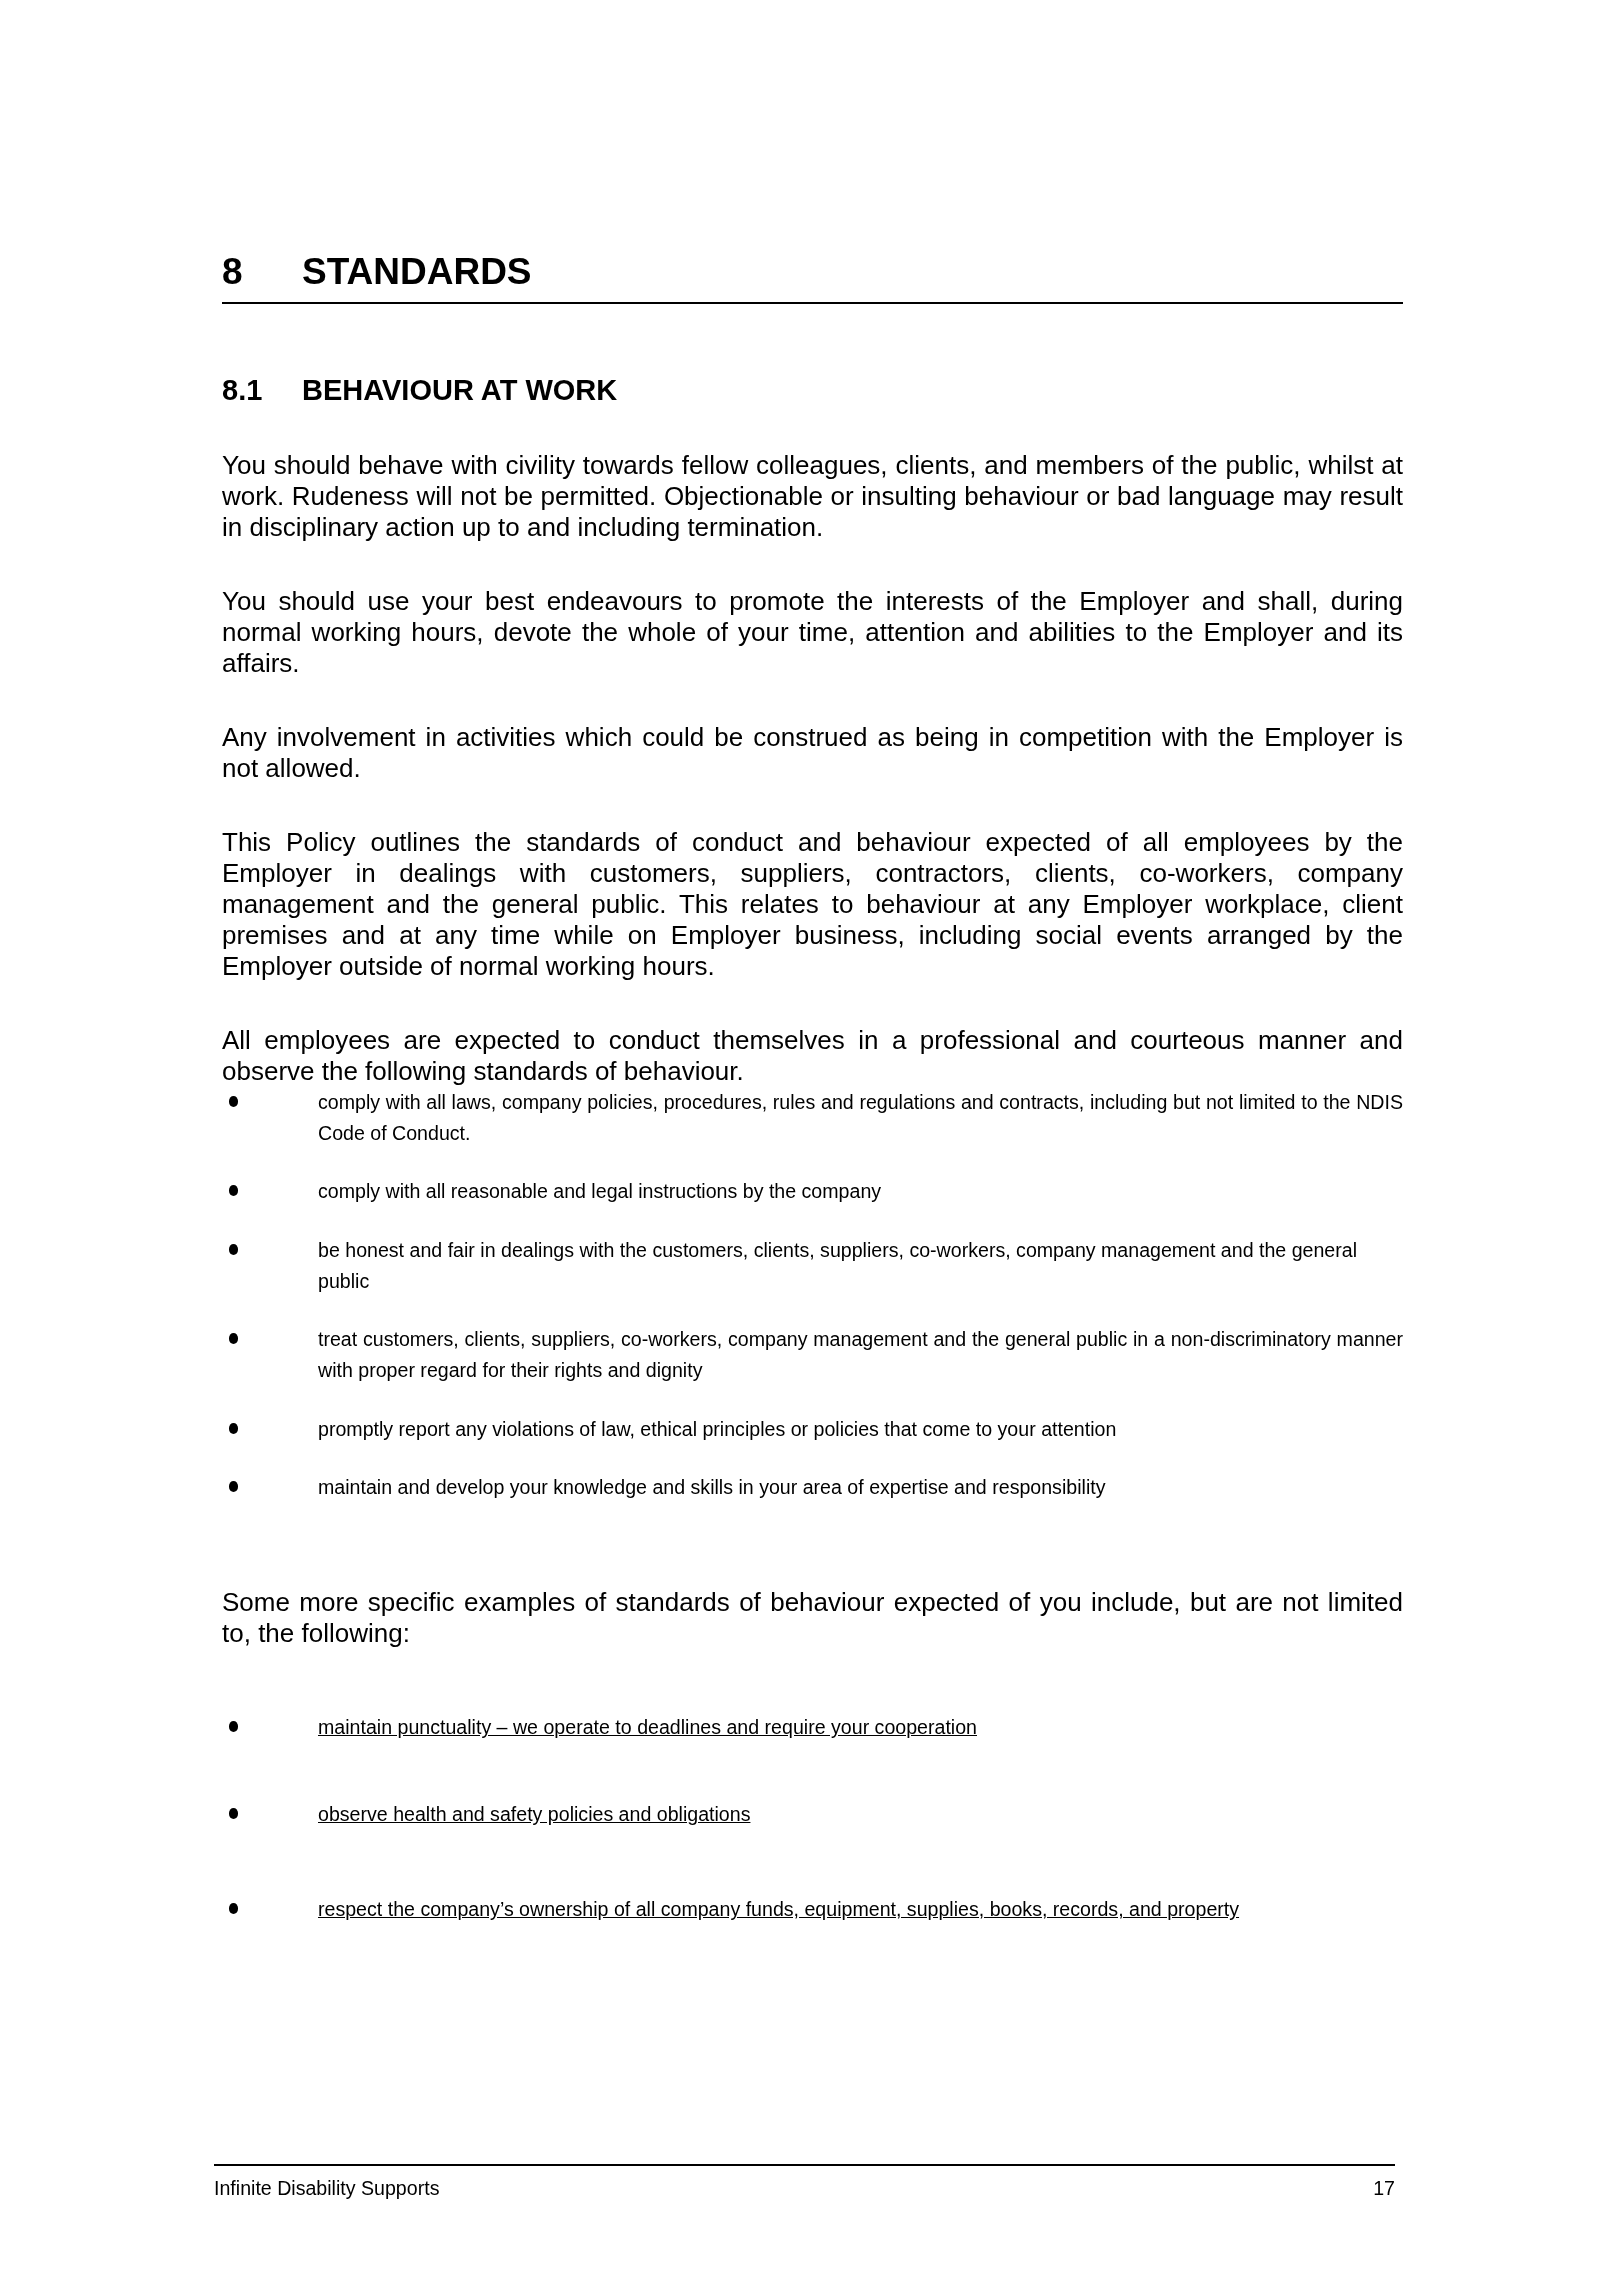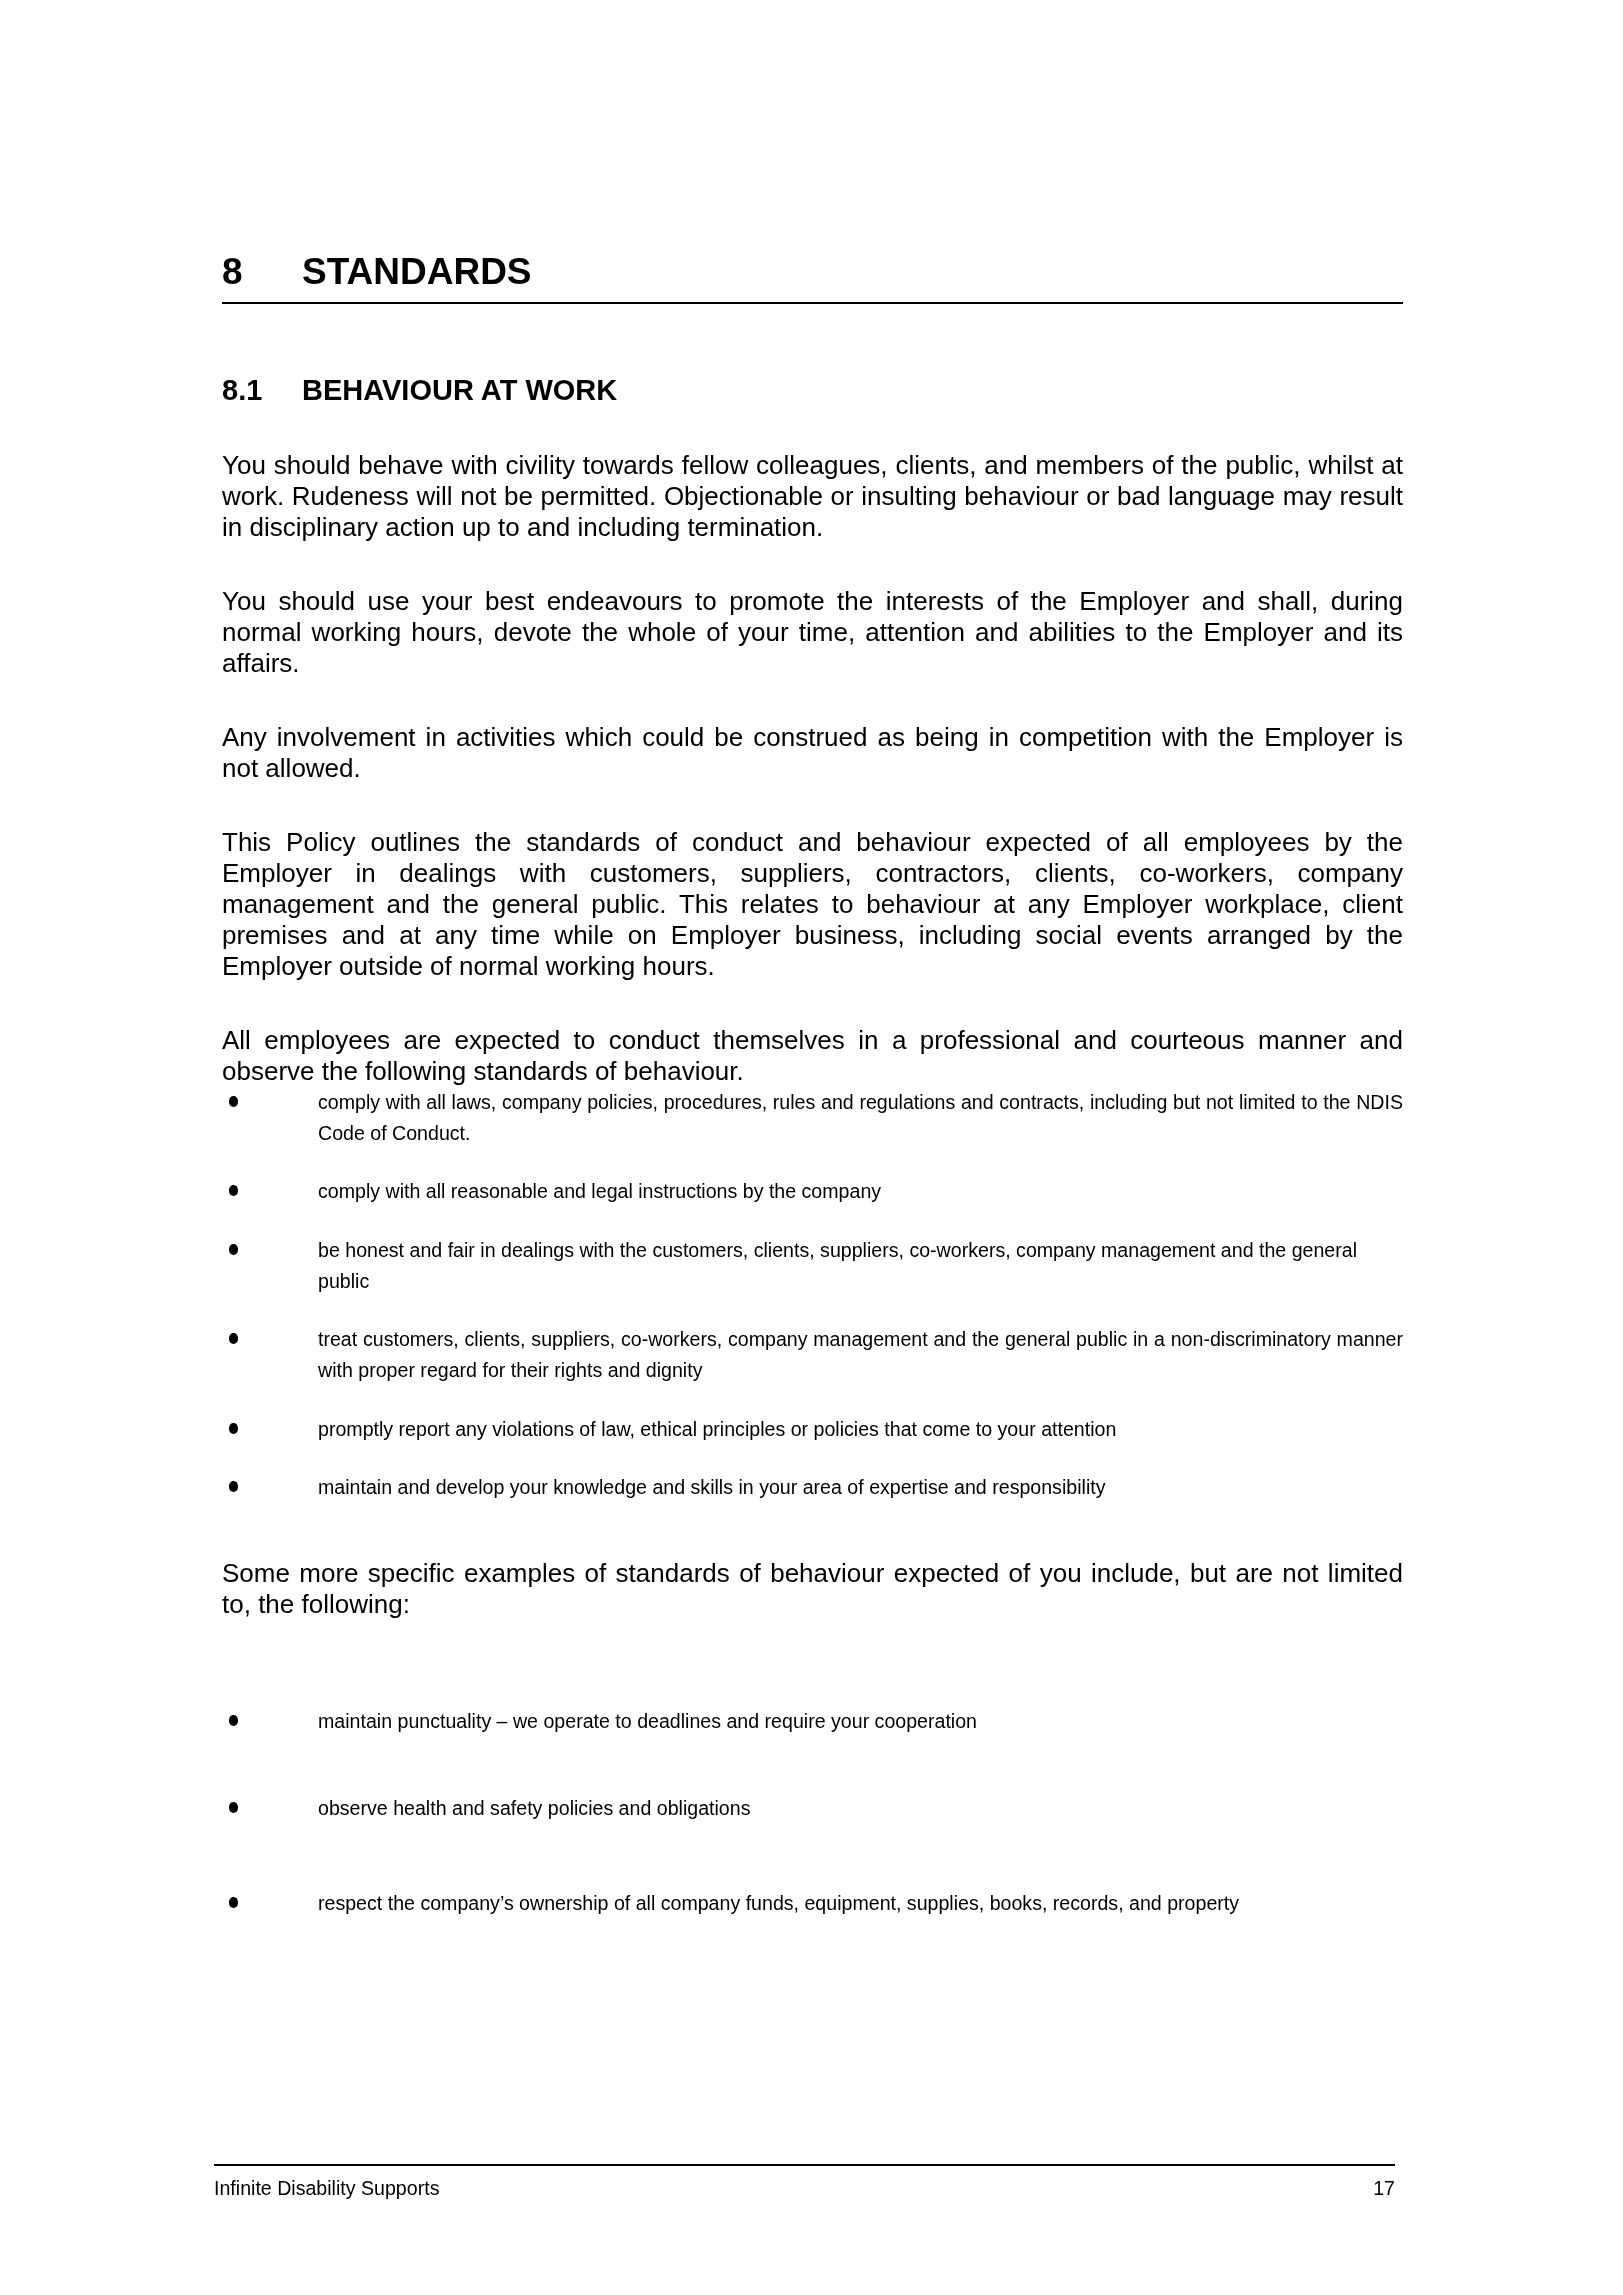--- a/index.html
+++ b/index.html
@@ -41,28 +41,28 @@
     flex: 0 0 80px;
   }
   p.body-par {
     margin: 43px 0 0 0;
     font-size: 26px;
     line-height: 31px;
     text-align: justify;
   }
   p.first-81 { margin-top: 45px; }
   p.first-82 { }
-  p.intro    { margin-top: 55px; }
+  p.intro    { margin-top: 84px; }
   ul.bullet-list {
     list-style: none;
     margin: 0;
     padding: 0;
   }
   ul.bullets-main    { }
-  ul.bullets-examples{ margin-top: 86px; }
+  ul.bullets-examples{ margin-top: 63px; text-decoration: underline; }
   .bullet-list li {
     position: relative;
     padding-left: 96px;
     font-size: 19.6px;
     line-height: 31px;
     text-align: left;
   }
   ul.bullets-main     li + li { margin-top: 27.5px; }
   ul.bullets-examples li + li { margin-top: 56px; }
   .bullet-list li.just { text-align: justify; }

